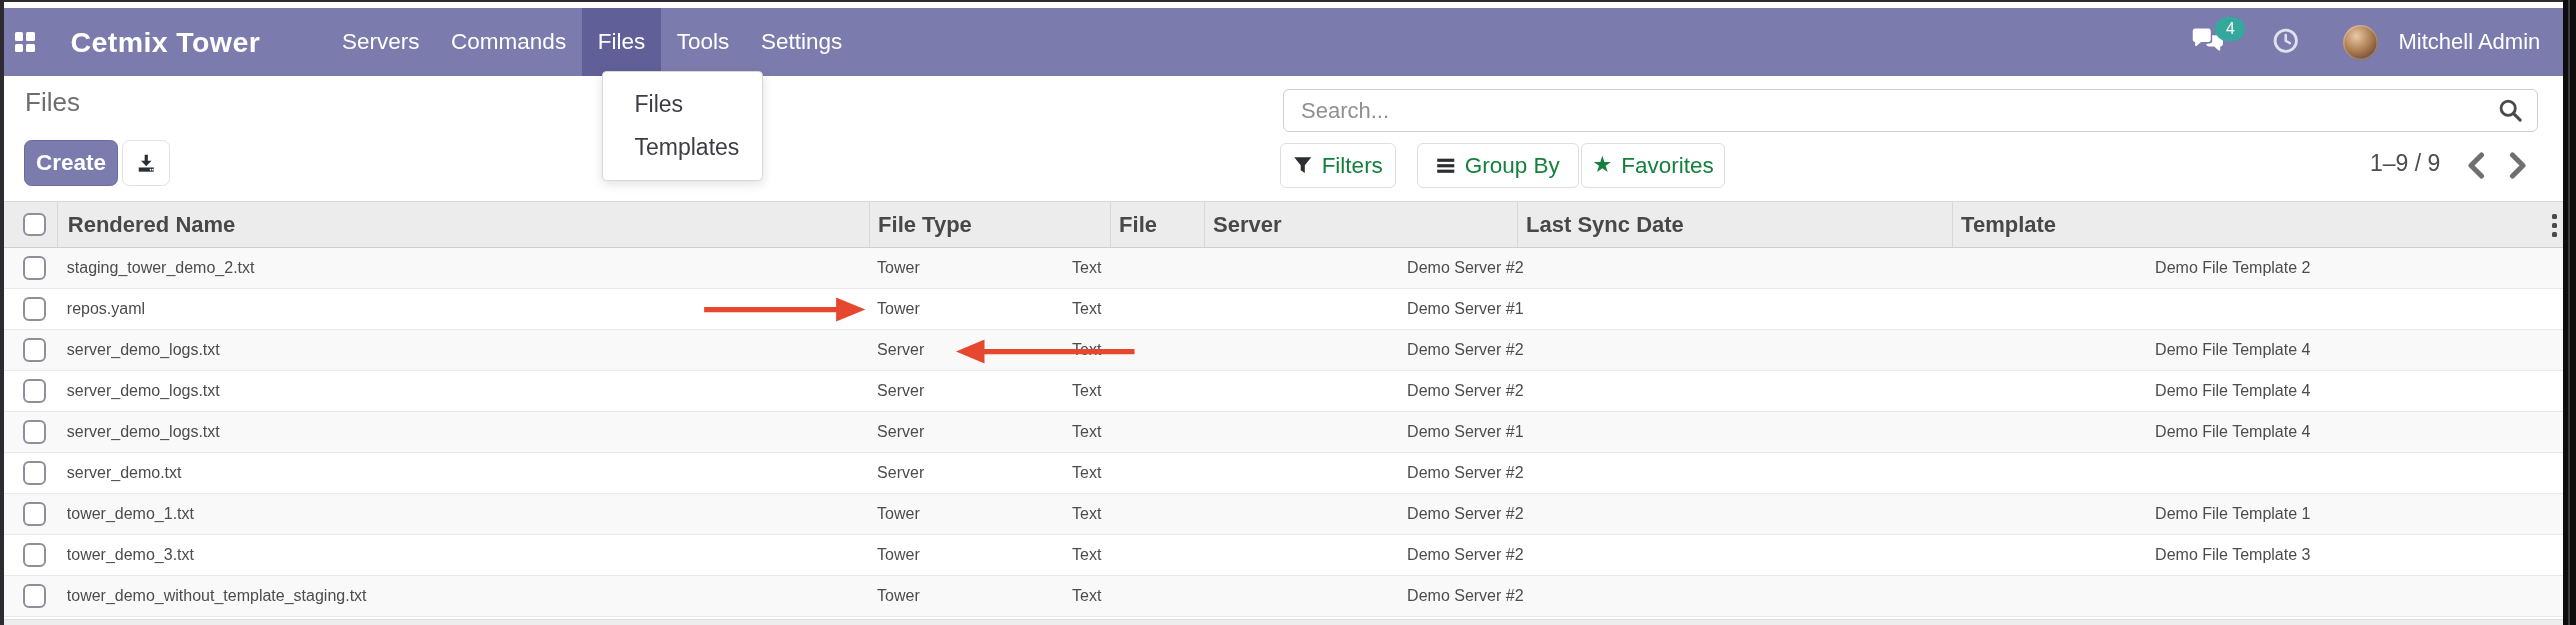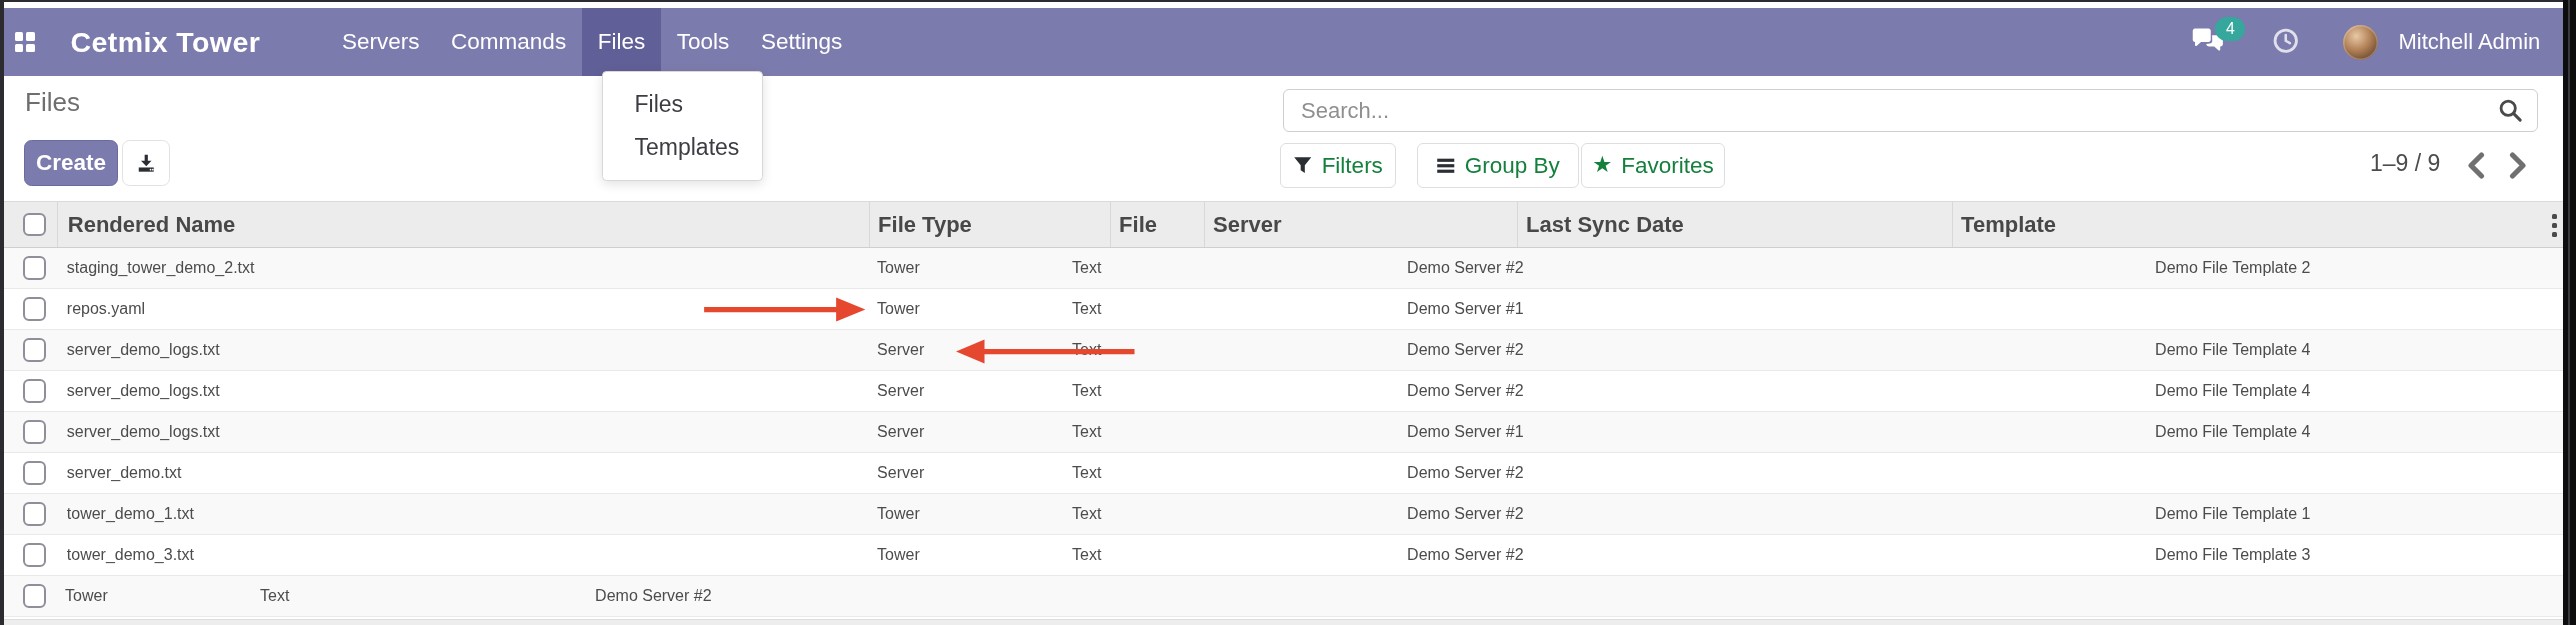--- a/index.html
+++ b/index.html
@@ -302,20 +302,21 @@
         <div class="cell col-3">Text</div>
         <div class="cell col-4"></div>
         <div class="cell col-5">Demo Server #2</div>
         <div class="cell col-6"></div>
         <div class="cell col-7">Demo File Template 3</div>
       </div>
       <div class="trow stripe">
         <div class="cell col-0">
           <div class="cb"></div>
         </div>
+        <div class="cell col-1">tower_demo_without_template_staging.txt</div>
         <div class="cell col-2">Tower</div>
         <div class="cell col-3">Text</div>
         <div class="cell col-4"></div>
         <div class="cell col-5">Demo Server #2</div>
         <div class="cell col-6"></div>
         <div class="cell col-7"></div>
       </div>
     </div>
   <div class="tfoot"></div>
 

